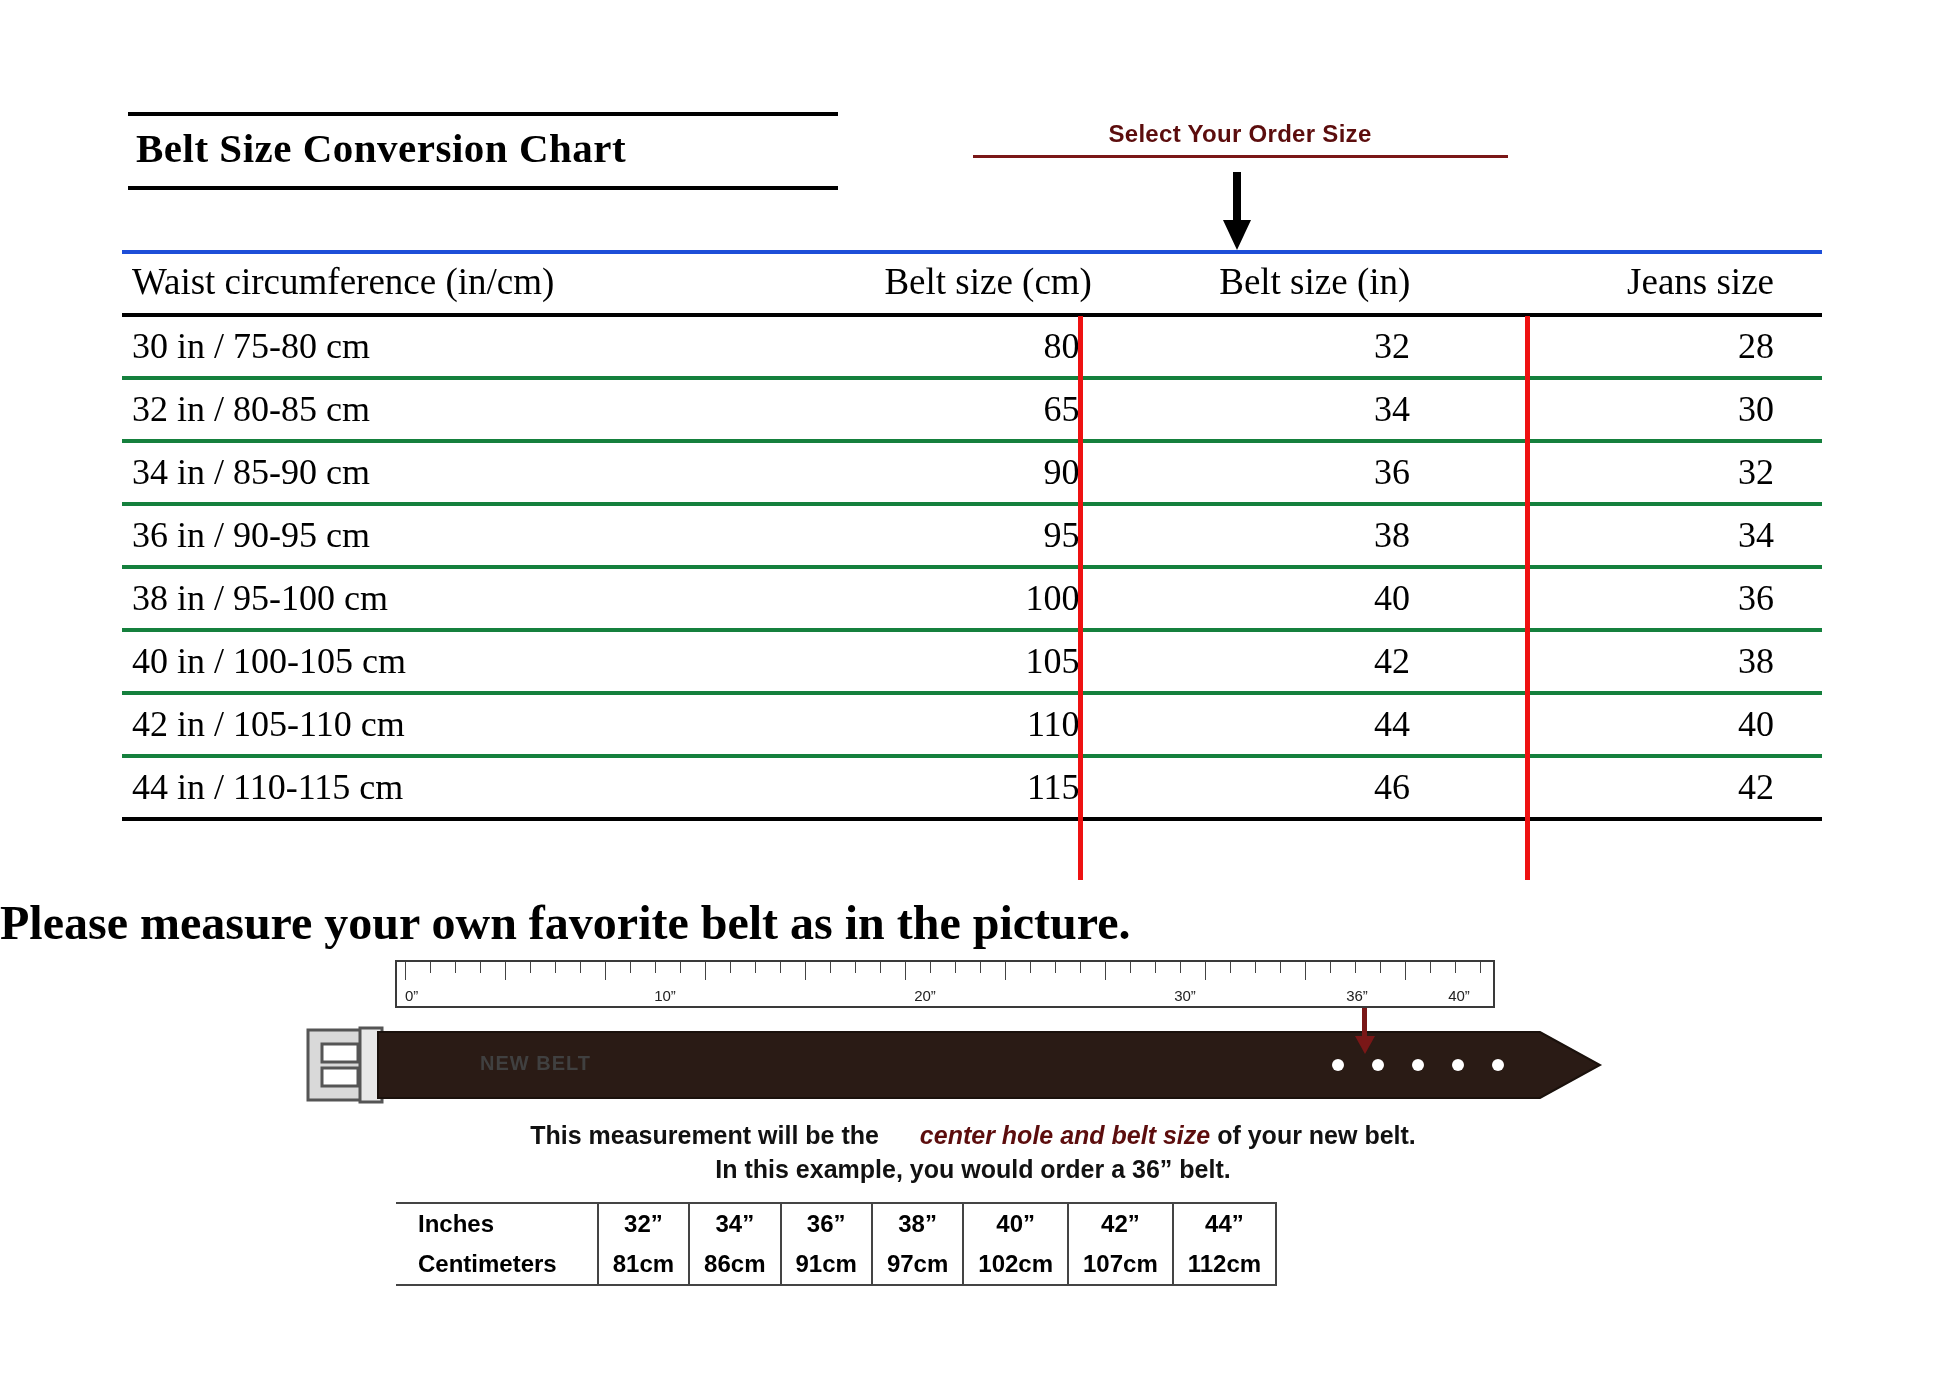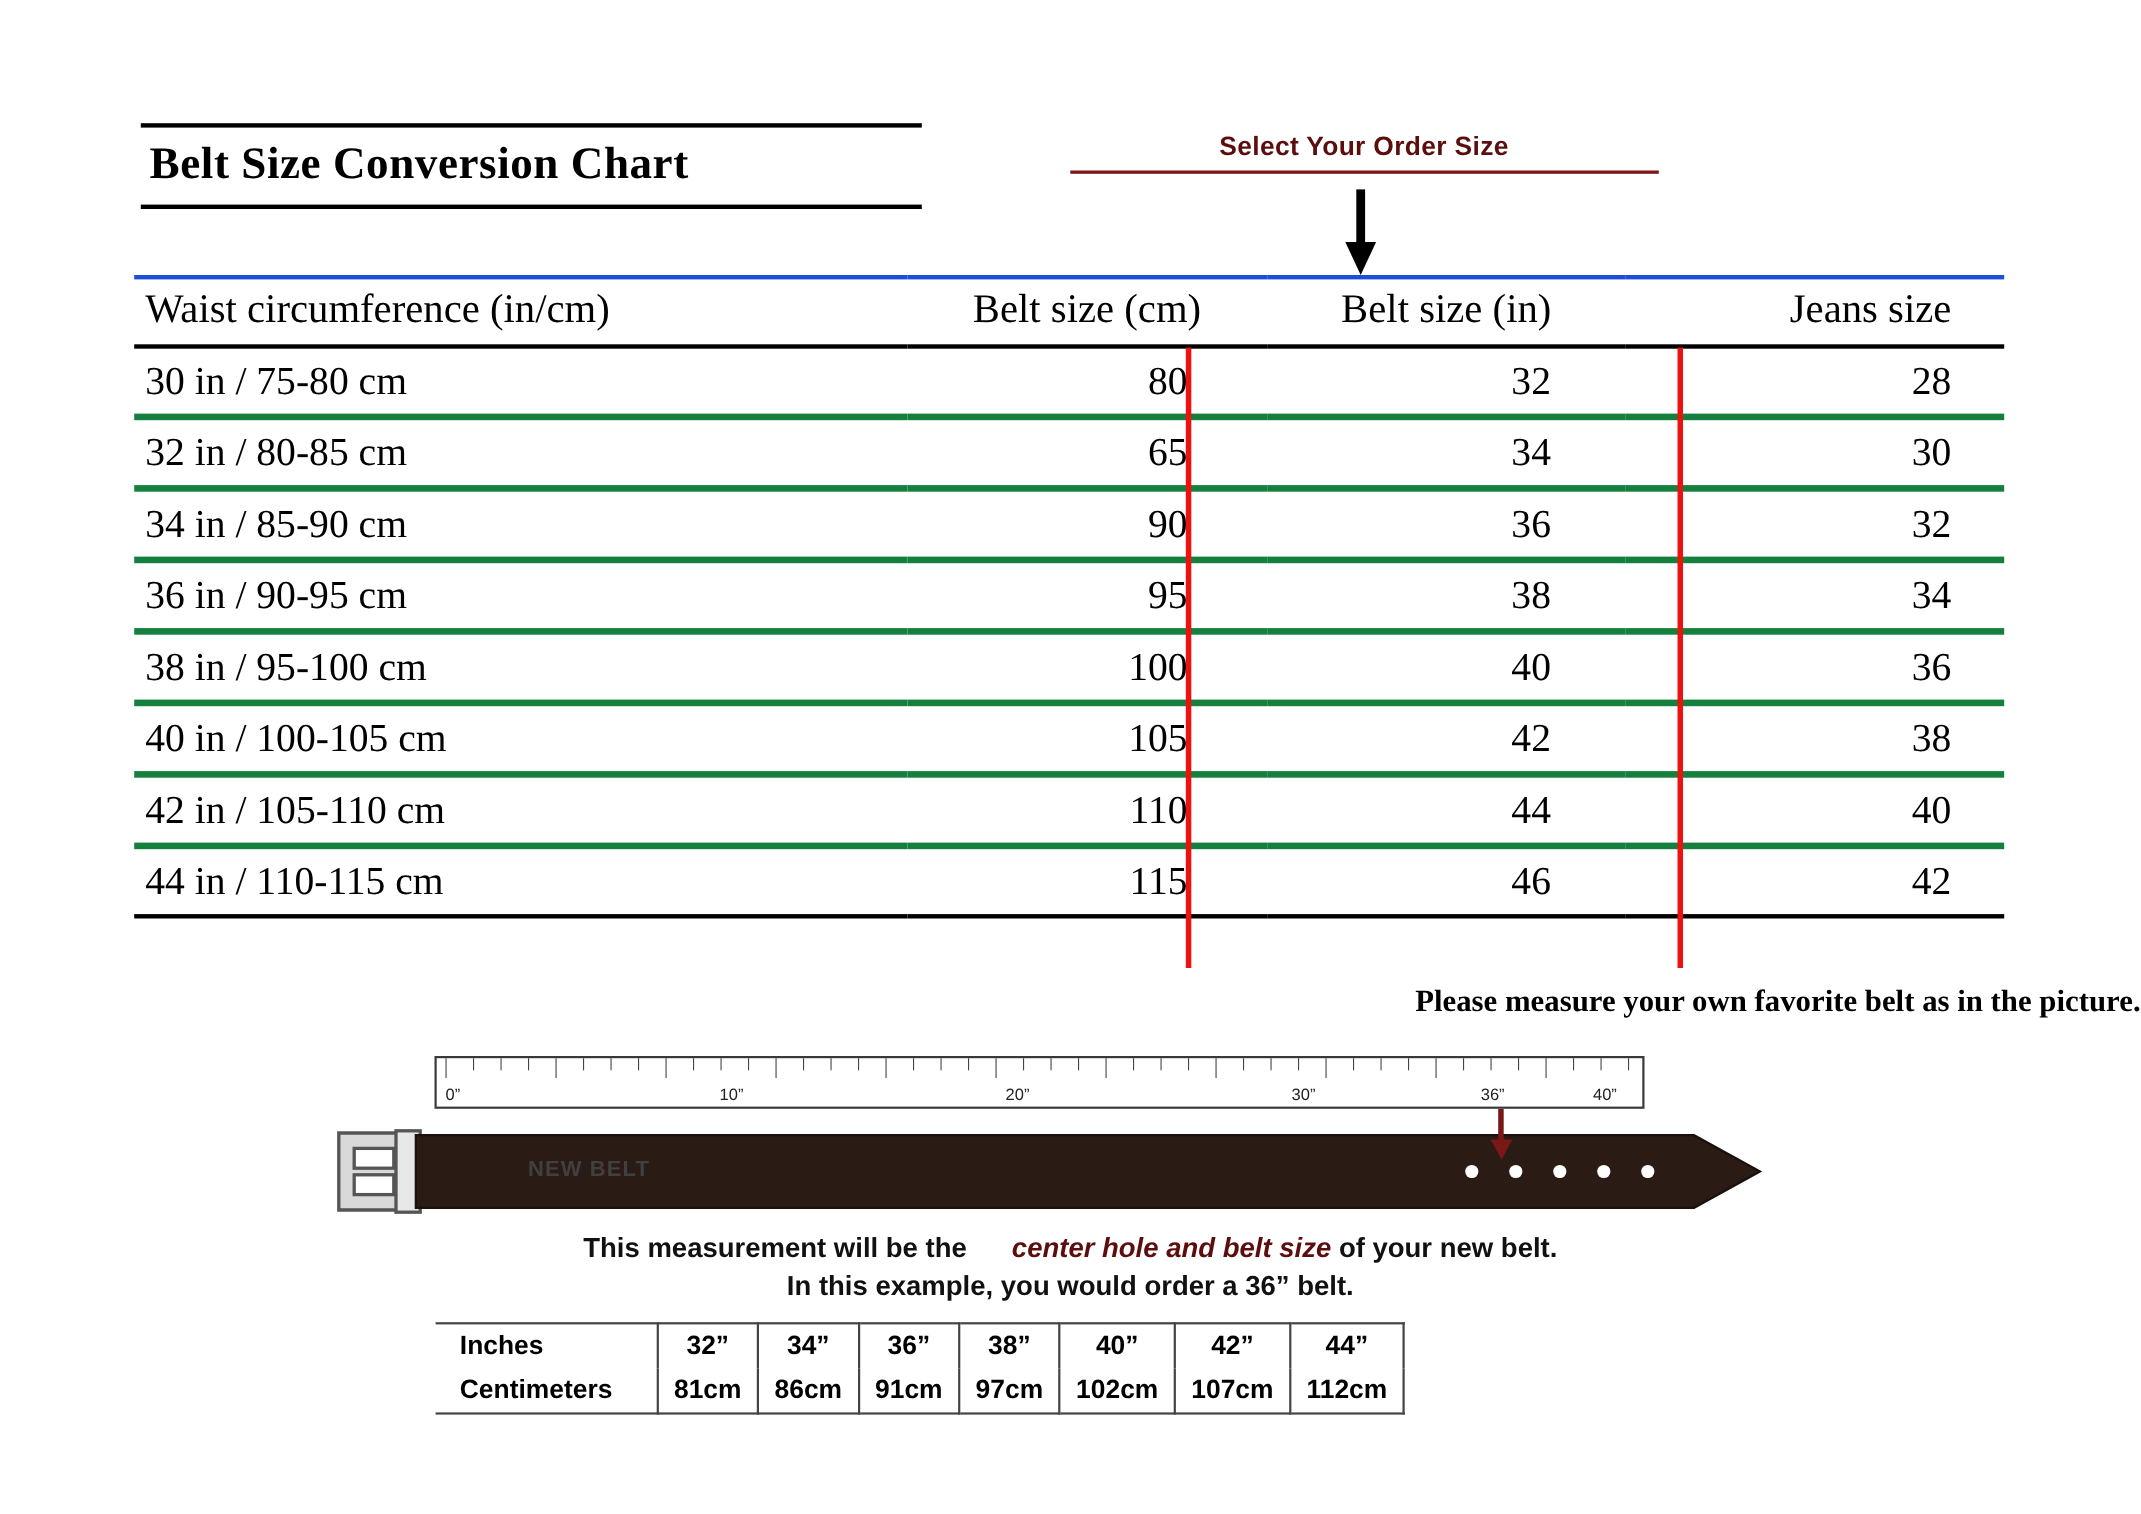--- a/index.html
+++ b/index.html
@@ -93,21 +93,21 @@
     white-space: nowrap;
   }
   #size-table th.c-waist { text-align: left; padding-left: 10px; width: 700px;}
   #size-table th.c-cm    { text-align: center; width: 330px; }
   #size-table th.c-in    { text-align: center; width: 330px; }
   #size-table th.c-jeans { text-align: right; padding-right: 48px; width: 300px; }
 
   #size-table tbody td {
     font-size: 36px;
     padding: 8px 0 9px 0;
-    border-bottom: 6px solid #15803d;
+    border-bottom: 4px solid #15803d;
     white-space: nowrap;
   }
   #size-table tbody tr:last-child td {
     border-bottom: 4px solid #000;
   }
   #size-table td.c-waist { text-align: left; padding-left: 10px; }
   #size-table td.c-cm    { text-align: right; padding-right: 72px; }
   #size-table td.c-in    { text-align: right; padding-right: 68px; }
   #size-table td.c-jeans { text-align: right; padding-right: 48px; }
 
@@ -119,23 +119,23 @@
   }
   #vline-left  { left: 1078px; top: 316px; height: 564px; }
   #vline-right { left: 1525px; top: 316px; height: 564px; }
 
   
   #measure-note {
     position: absolute;
     left: 0;
     top: 895px;
     width: 1946px;
-    text-align: right;
+    text-align: left;
     font-family: "Liberation Serif", serif;
-    font-size: 28px;
+    font-size: 48px;
     font-weight: bold;
   }
 
   
   #ruler {
     position: absolute;
     left: 395px;
     top: 960px;
     width: 1100px;
     height: 48px;

